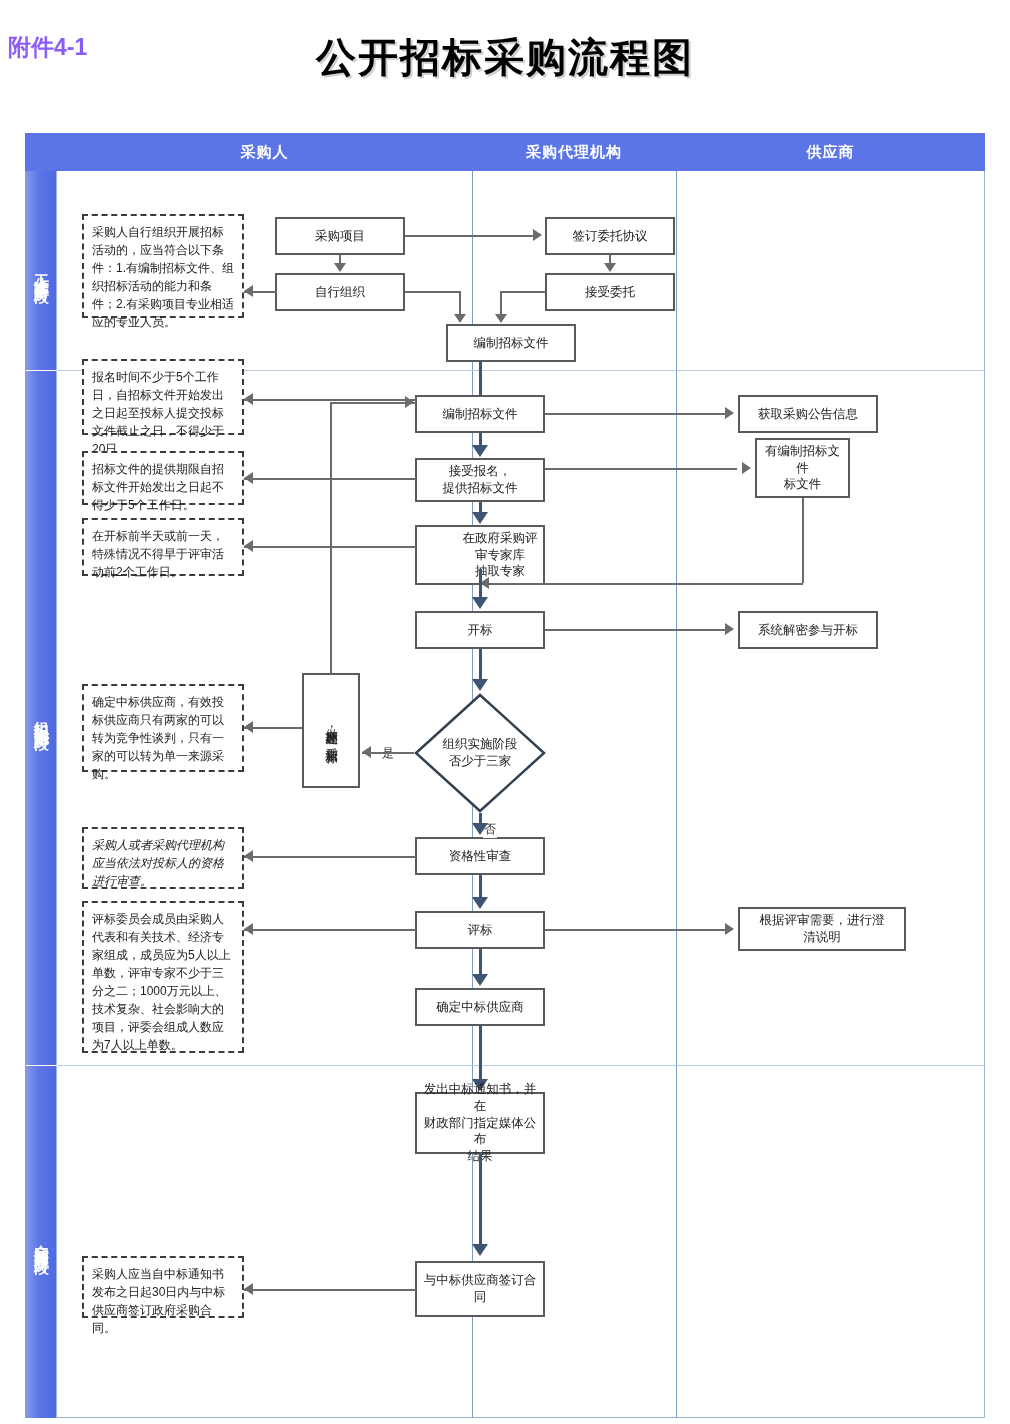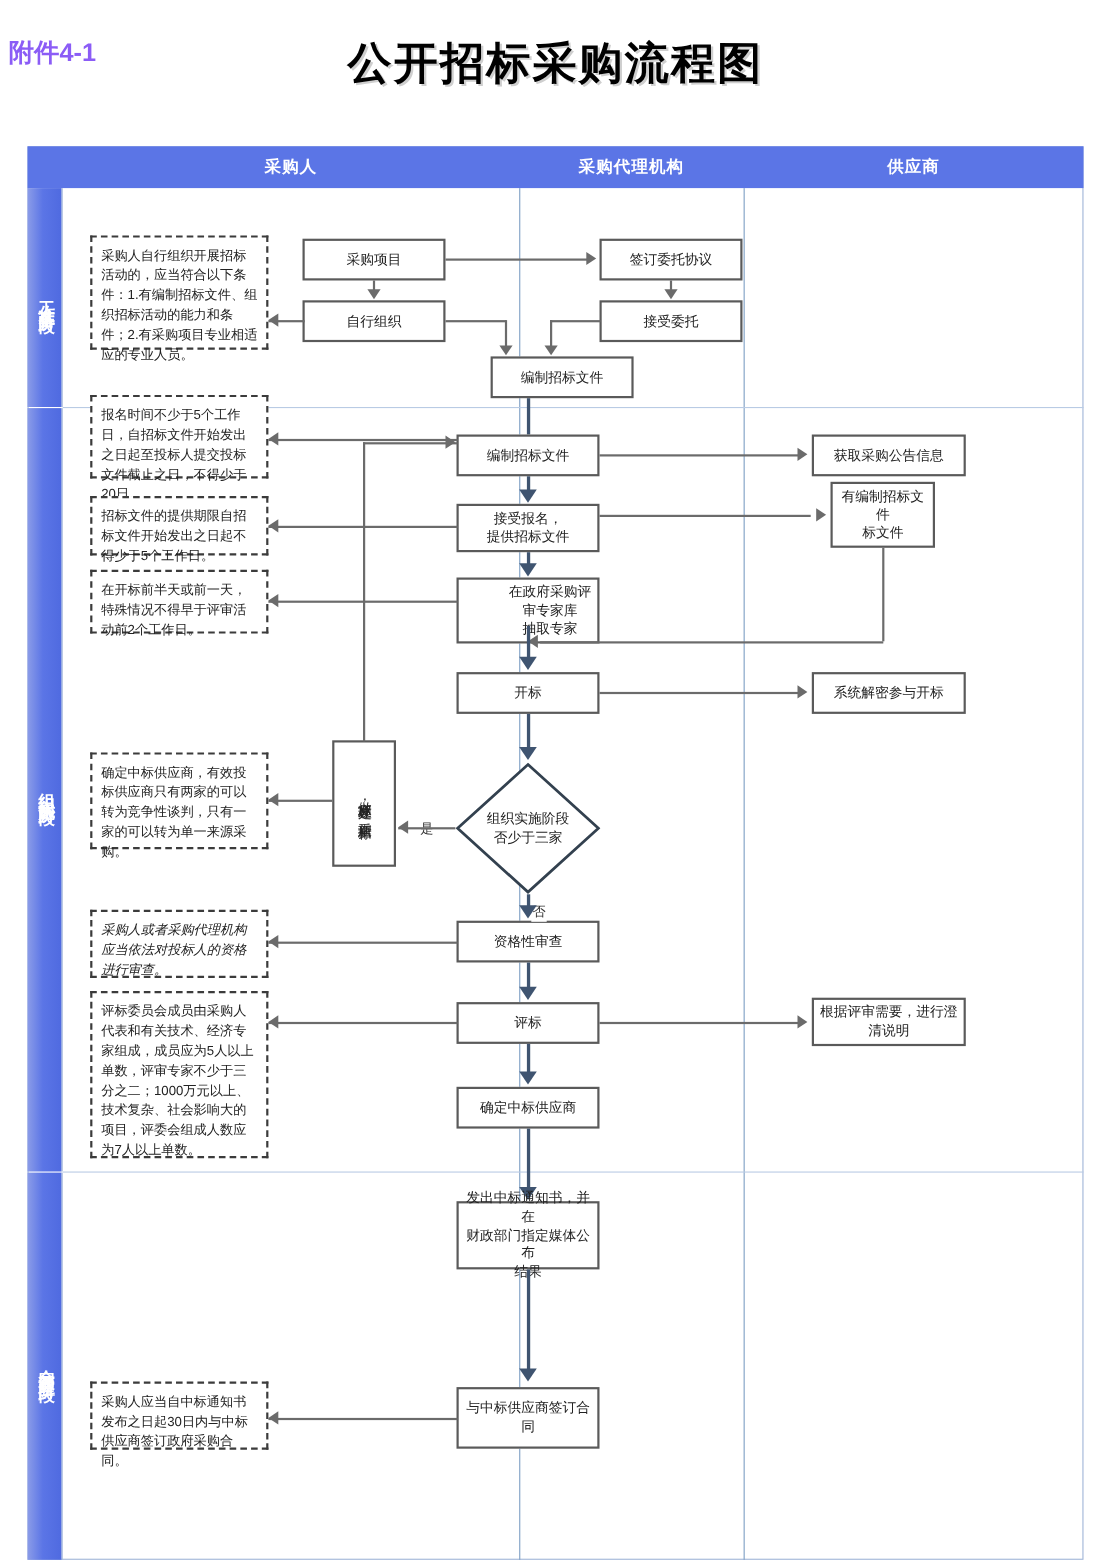--- a/index.html
+++ b/index.html
@@ -112,21 +112,21 @@
 标文件</div>
   <div class="node" style="left:390px;top:392px;width:130px;height:60px;white-space:pre-line;padding-left:44px;">在政府采购评审专家库
 抽取专家</div>
   <div class="node" style="left:390px;top:478px;width:130px;height:38px;">开标</div>
   <div class="node" style="left:713px;top:478px;width:140px;height:38px;">系统解密参与开标</div>
 
   <div class="node vert" style="left:277px;top:540px;width:58px;height:115px;">做废标处理，重新招标</div>
 
   <div class="node" style="left:390px;top:704px;width:130px;height:38px;">资格性审查</div>
   <div class="node" style="left:390px;top:778px;width:130px;height:38px;">评标</div>
-  <div class="node" style="left:713px;top:774px;width:140px;height:44px;white-space:pre-line;">根据评审需要，进行澄
+  <div class="node" style="left:713px;top:774px;width:168px;height:44px;white-space:pre-line;">根据评审需要，进行澄
 清说明</div>
   <div class="node" style="left:390px;top:855px;width:130px;height:38px;">确定中标供应商</div>
 
   <div class="diamond" style="left:389px;top:560px;width:132px;height:120px;">
     <svg class="shape" viewBox="0 0 132 120" preserveAspectRatio="none">
       <polygon points="66,2 130,60 66,118 2,60" fill="#ffffff" stroke="#33414f" stroke-width="2.5"></polygon>
     </svg>
     <div class="dlabel" style="white-space:pre-line;">组织实施阶段
 否少于三家</div>
   </div>

